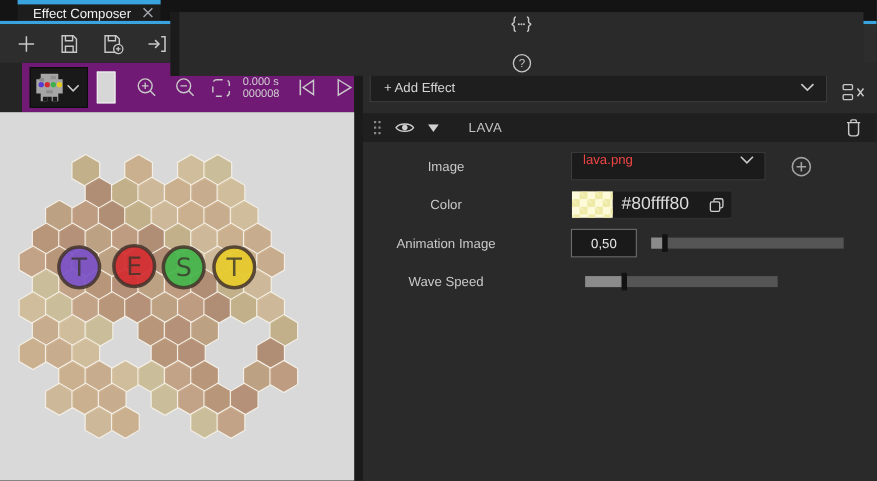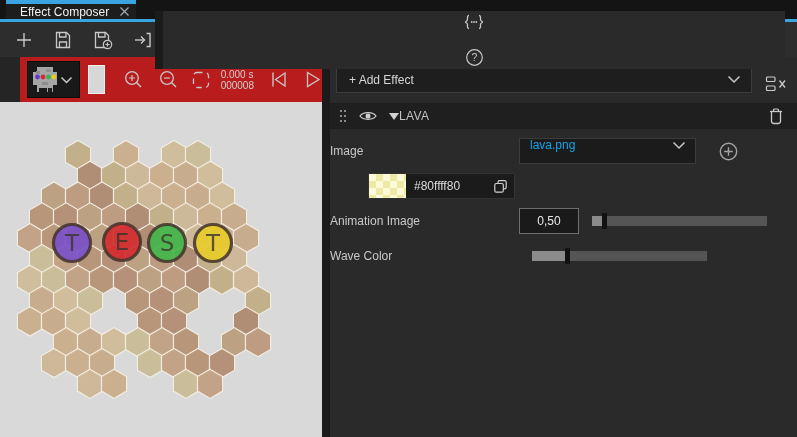--- a/index.html
+++ b/index.html
@@ -4,79 +4,79 @@
 <style>
   :root{ --accent:#3aa4e0; }
   *{box-sizing:border-box; margin:0; padding:0;}
   html,body{width:797px;height:437px;overflow:hidden;}
   body{font-family:"Liberation Sans","DejaVu Sans",sans-serif;background:#2a2a2a;color:#cfcfcf;}
   .window{width:797px;height:437px;display:flex;flex-direction:column;}
 
   
   .tabbar{height:22px;background:#141414;position:relative;flex:none;}
   .tabbar .underline{position:absolute;left:0;right:0;bottom:0;height:3px;background:var(--accent);}
-  .tab{position:absolute;left:6px;top:0;height:19px;width:130px;background:#1d1d1d;
+  .tab{position:absolute;left:16px;top:0;height:19px;width:130px;background:#1d1d1d;
        border-top:4px solid var(--accent);display:flex;align-items:center;padding:0 8px 0 14px;}
   .tab-label{font-size:12px;color:#f1f1f1;white-space:nowrap;}
   .tab .x{margin-left:10px;flex:none;}
 
   
   .header{height:35px;background:#2d2d2d;flex:none;display:flex;align-items:center;position:relative;padding:0 12px;}
   .hgroup{display:flex;align-items:center;gap:15px;z-index:2;}
   .hgroup.right{margin-left:auto;gap:13px;}
   .header-title{position:absolute;left:0;right:0;text-align:center;font-size:12.5px;color:#d4d4d4;z-index:1;}
   .ibtn{background:none;border:none;padding:2px;cursor:pointer;display:flex;align-items:center;justify-content:center;}
 
   
   .main{flex:1;display:flex;min-height:0;}
   .left{width:322px;flex:none;display:flex;flex-direction:column;background:#252525;}
   .right{flex:1;background:#2a2a2a;border-left:8px solid #1b1b1b;display:flex;flex-direction:column;min-width:0;}
 
   
-  .ptoolbar{height:45px;flex:none;display:flex;align-items:center;padding-left:7px;background:#b91c1c;margin-left:20px;}
+  .ptoolbar{height:45px;flex:none;display:flex;align-items:center;padding-left:7px;background:#701a75;margin-left:20px;}
   .thumb-combo{width:58px;height:37px;background:#191919;border:1px solid #0c0c0c;display:flex;align-items:center;justify-content:space-between;padding:0 6px 0 2px;cursor:pointer;}
   .swatch-btn{width:29px;height:29px;margin-left:8px;background:#d7d7d7;border:1px solid #efefef;cursor:pointer;}
   .pt-icon{margin-left:14px;background:none;border:none;display:flex;align-items:center;cursor:pointer;}
   .pt-icon.zin{margin-left:18px;} .pt-icon.fit{margin-left:12px;} .pt-icon.play{margin-left:14px;}
   .time-display{margin-left:10px;font-size:10px;line-height:11px;color:#cfcfcf;white-space:nowrap;}
 
   
   .canvas{flex:1;background:#d9d9d9;position:relative;overflow:hidden;}
   .canvas svg{display:block;}
 
   
   .add-row{display:flex;align-items:flex-end;padding:9px 10px 0 6px;flex:none;}
   .add-select{flex:1;height:27px;background:#1e1e1e;border:1px solid #3e3e3e;display:flex;align-items:center;
               padding:0 10px 0 12px;font-size:12px;color:#d6d6d6;cursor:pointer;}
   .add-select .lbl{flex:1;}
   .clear-btn{margin-left:13px;background:none;border:none;display:flex;align-items:center;cursor:pointer;}
 
   .effect-header{margin-top:10px;height:26px;background:#1f1f1f;display:flex;align-items:center;
                  padding:0 13px 0 9px;flex:none;}
-  .effect-header .name{font-size:12px;color:#c2c2c2;letter-spacing:.4px;margin-left:0;}
+  .effect-header .name{font-size:12px;color:#c2c2c2;letter-spacing:.4px;margin-left:27px;}
   .eh-btn{background:none;border:none;display:flex;align-items:center;cursor:pointer;margin-left:12px;}
   .drag-handle{cursor:grab;display:flex;align-items:center;}
   .trash{margin-left:auto;}
 
   .props{padding-top:9px;}
   .prop-row{display:flex;align-items:center;height:26px;margin-bottom:9px;}
-  .prop-label{width:151px;flex:none;text-align:left;font-size:12px;color:#c9c9c9;}
+  .prop-label{width:151px;flex:none;text-align:center;font-size:12px;color:#c9c9c9;}
   .prop-control{margin-left:38px;display:flex;align-items:center;min-width:0;}
 
   .dropdown{width:177px;height:26px;background:#1b1b1b;border:1px solid #3c3c3c;display:flex;align-items:center;
-            padding:0 9px 12px 10px;font-size:12px;color:#0ea5e9;cursor:pointer;}
+            padding:0 9px 12px 10px;font-size:12px;color:#ef4444;cursor:pointer;}
   .dropdown .lbl{flex:1;}
   .addimg-btn{margin-left:22px;background:none;border:none;display:flex;cursor:pointer;}
 
   .color-ctl{width:147px;height:26px;background:#1b1b1b;border:1px solid #333;display:flex;align-items:center;cursor:pointer;}
   .color-swatch{width:37px;height:100%;flex:none;background-color:#fcfad9;
      background-image:linear-gradient(45deg,#eee9a4 25%,transparent 25%,transparent 75%,#eee9a4 75%),
                       linear-gradient(45deg,#eee9a4 25%,transparent 25%,transparent 75%,#eee9a4 75%);
      background-position:0 0,7px 7px;background-size:14px 14px;}
-  .color-hex{flex:1;font-size:12px;color:#dcdcdc;padding-left:8px;}
+  .color-hex{flex:1;font-size:16px;color:#dcdcdc;padding-left:8px;}
   .copy-btn{background:none;border:none;display:flex;padding-right:6px;cursor:pointer;}
 
   .valbox{width:60px;height:26px;background:#1a1a1a;border:1px solid #6e6e6e;display:flex;align-items:center;
           justify-content:center;font-size:12px;color:#e8e8e8;text-align:center;}
   .slider{position:relative;width:175px;height:10px;background:#555;margin-left:13px;cursor:pointer;}
   .slider .fill{position:absolute;left:0;top:0;bottom:0;background:#8b8b8b;}
   .slider .thumb{position:absolute;width:5px;height:16px;top:-3px;background:#121212;}
 
   svg{flex:none;}
 </style>
@@ -368,20 +368,21 @@
             <button class="addimg-btn">
               <svg width="21" height="21" viewBox="0 0 21 21">
                 <circle cx="10.5" cy="10.5" r="8.2" stroke="#a3a3a3" stroke-width="1.4" fill="none"></circle>
                 <path d="M10.5 6.2 V14.8 M6.2 10.5 H14.8" stroke="#a3a3a3" stroke-width="1.4"></path>
               </svg>
             </button>
           </div>
         </div>
 
         <div class="prop-row">
+          <span class="prop-label">Color</span>
           <div class="prop-control">
             <div class="color-ctl">
               <span class="color-swatch"></span>
               <span class="color-hex">#80ffff80</span>
               <button class="copy-btn">
                 <svg width="15" height="15" viewBox="0 0 15 15">
                   <rect x="1.8" y="4.5" width="8.5" height="8.7" rx="1.5" stroke="#d0d0d0" stroke-width="1.2" fill="none"></rect>
                   <path d="M5 4.5 V3.3 a1.6 1.6 0 0 1 1.6-1.6 h5 a1.6 1.6 0 0 1 1.6 1.6 v5 a1.6 1.6 0 0 1-1.6 1.6 h-1.3" stroke="#d0d0d0" stroke-width="1.2" fill="none"></path>
                 </svg>
               </button>
@@ -394,21 +395,21 @@
           <div class="prop-control">
             <div class="valbox">0,50</div>
             <div class="slider">
               <div class="fill" style="width: 7%;"></div>
               <div class="thumb" style="left: calc(7% - 2px);"></div>
             </div>
           </div>
         </div>
 
         <div class="prop-row">
-          <span class="prop-label">Wave Color</span>
+          <span class="prop-label">Wave Speed</span>
           <div class="prop-control">
             <div class="slider">
               <div class="fill" style="width: 20%;"></div>
               <div class="thumb" style="left: calc(20% - 2px);"></div>
             </div>
           </div>
         </div>
 
       </div>
     </div>

